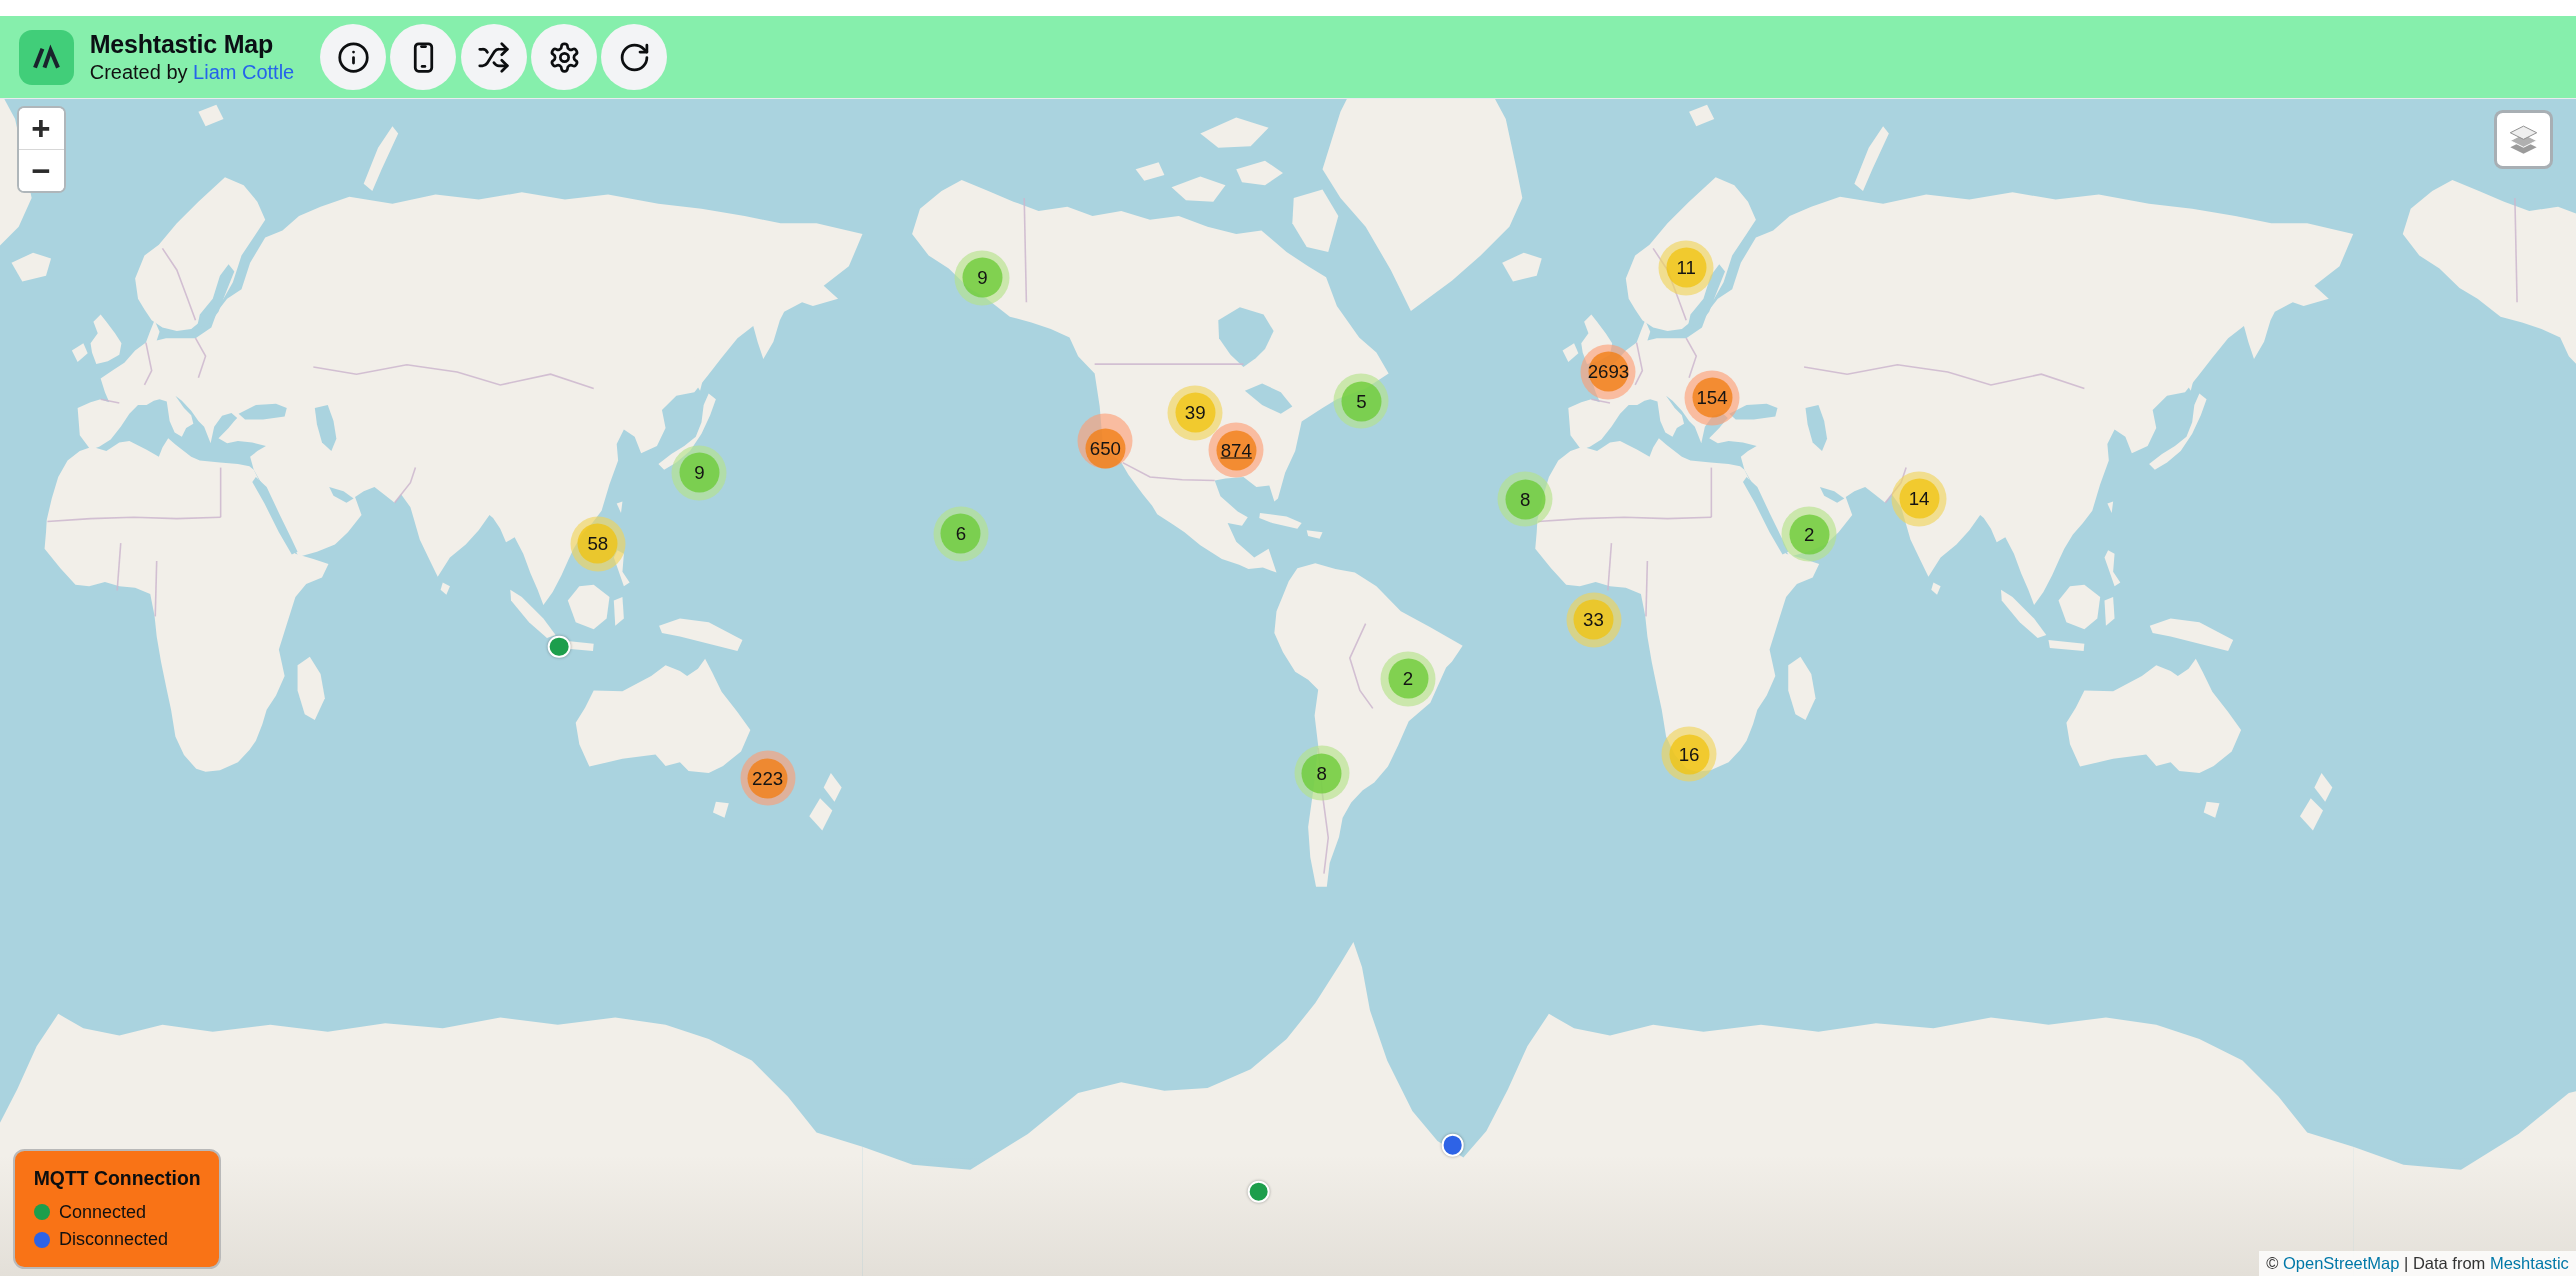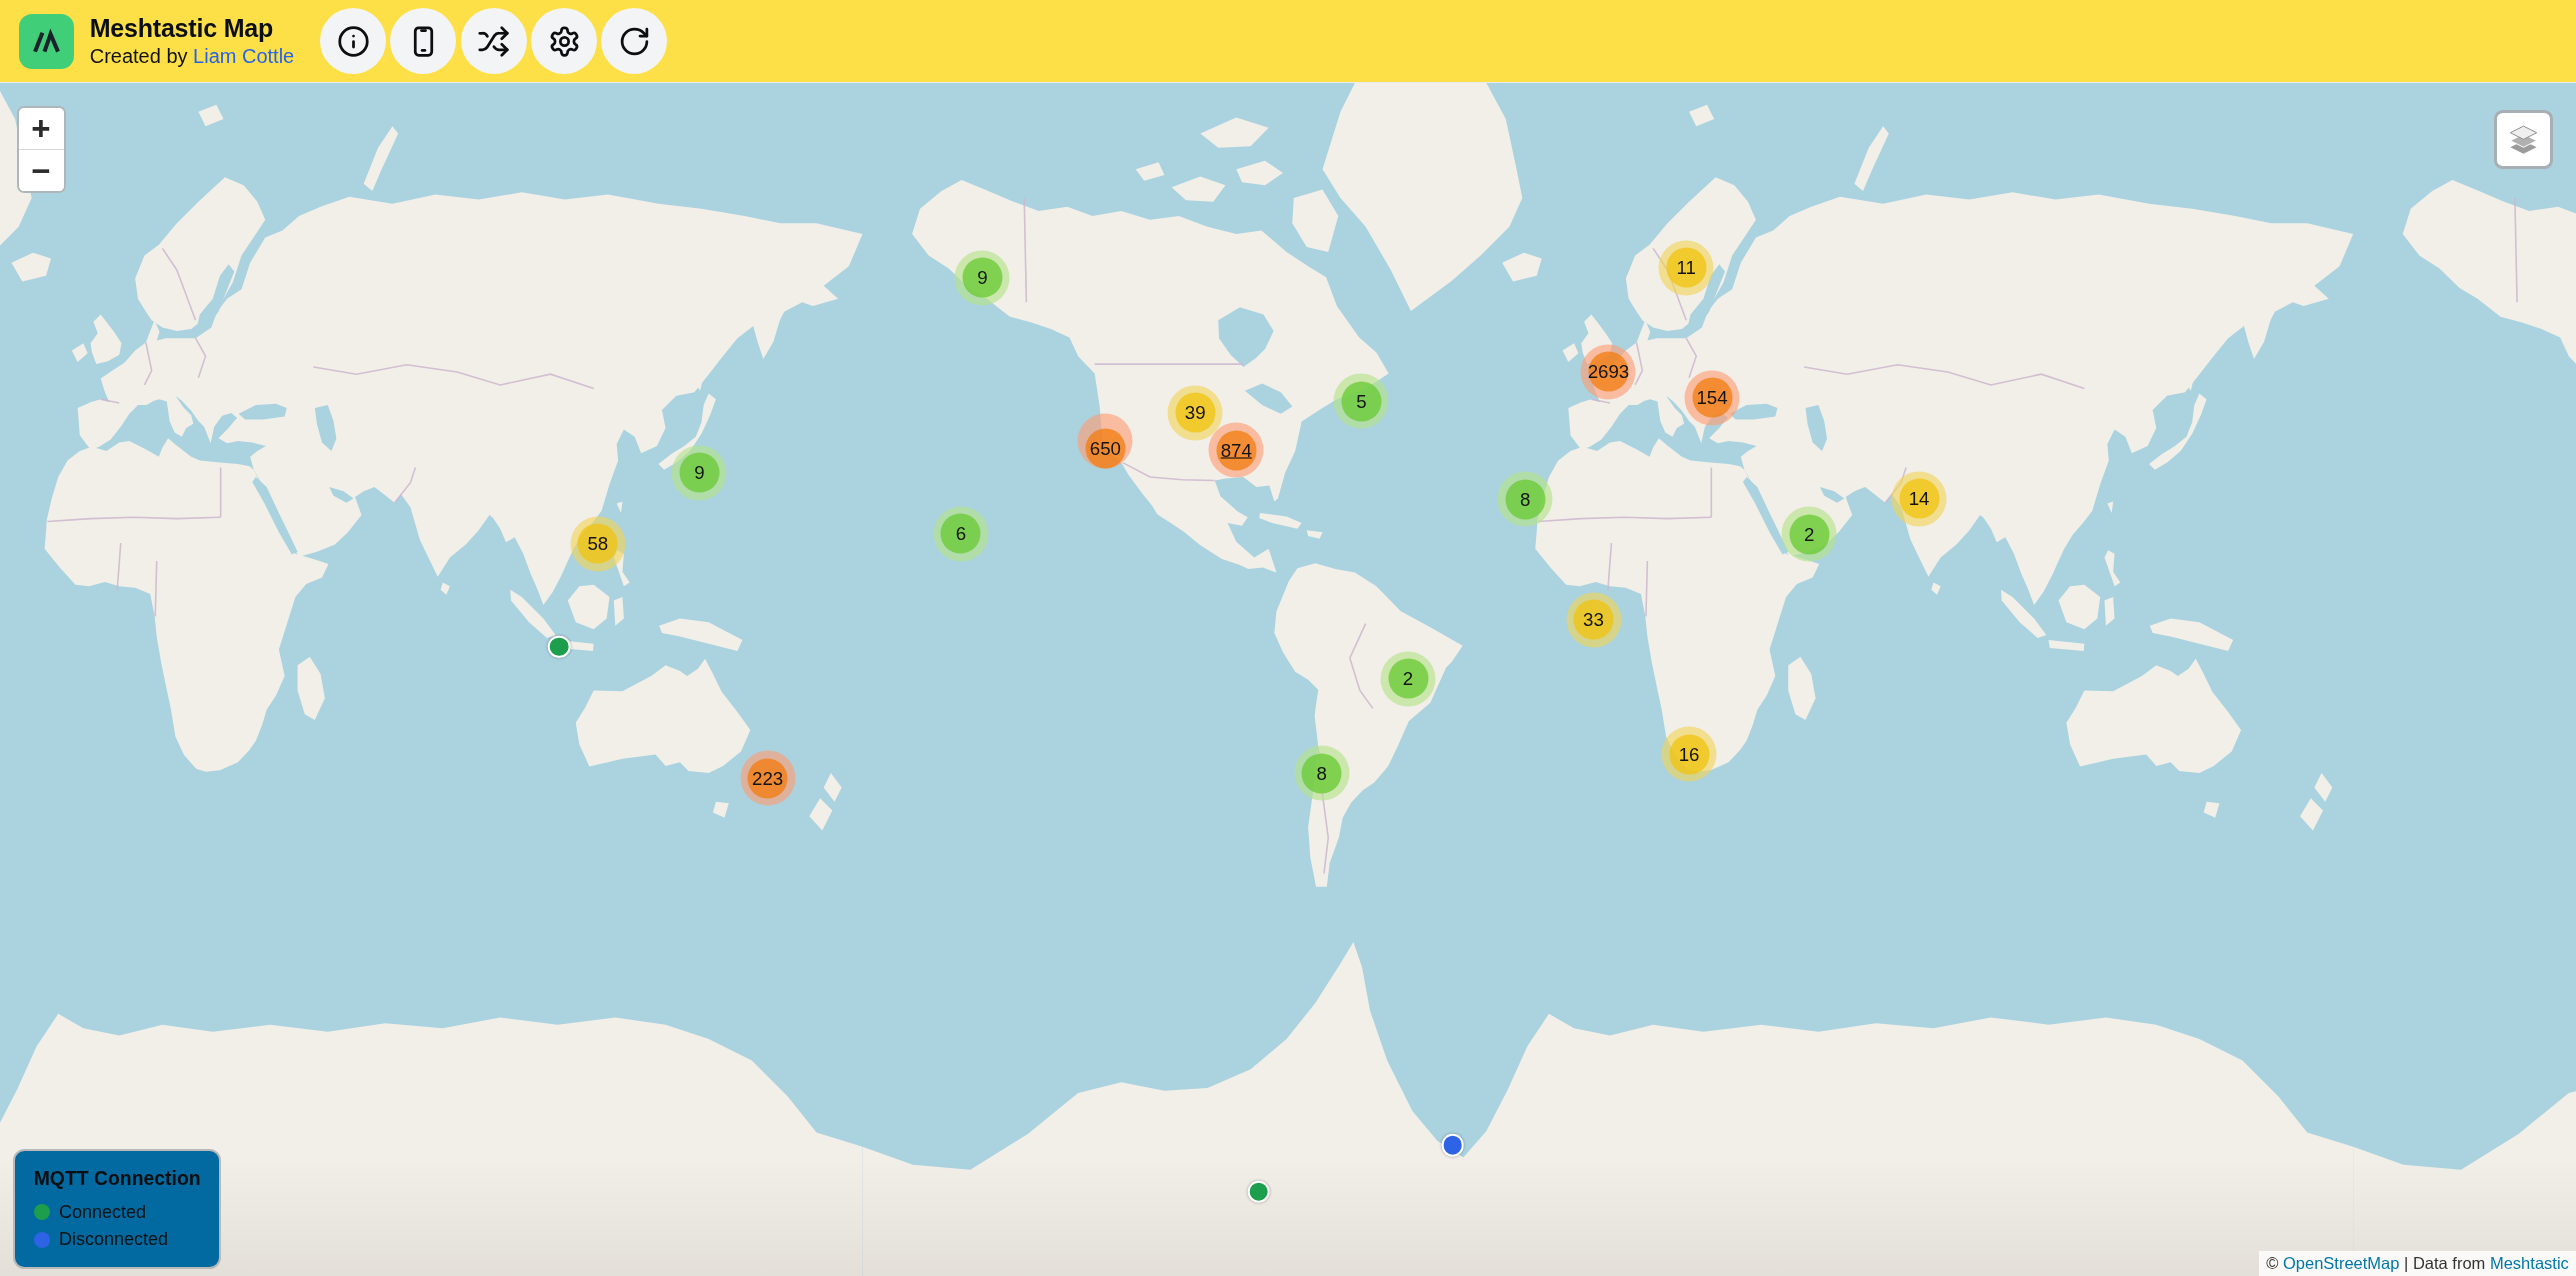--- a/index.html
+++ b/index.html
@@ -1,18 +1,18 @@
 <!DOCTYPE html>
 <html style="font-size:11.5px"><head>
 <meta charset="utf-8">
 <style>
   html,body{margin:0;padding:0;width:2576px;height:1277px;overflow:hidden;
     font-family:"Liberation Sans",sans-serif;background:#fff;}
   
-  .header{position:absolute;left:0;top:0;width:2576px;height:83px;background:#fde047;
+  .header{position:absolute;left:0;top:16px;width:2576px;height:83px;background:#86efac;
     display:flex;align-items:center;padding:0 18.7px;box-sizing:border-box;z-index:30;
     border-bottom:0.7px solid #e9ebee;}
   .logo{width:55px;height:55px;border-radius:13px;background:#41ce79;flex:0 0 auto;
     display:flex;align-items:center;justify-content:center;}
   .logo svg{width:33px;height:27px;}
   .titles{margin-left:16px;margin-right:21.6px;flex:0 0 auto;line-height:1.15;}
   .app-title{font-size:25px;font-weight:700;color:#0b0f14;letter-spacing:-0.2px;}
   .byline{font-size:20px;color:#111;margin-top:2.9px;}
   .byline a{color:#2563eb;text-decoration:none;}
   .search{flex:1 1 auto;height:59px;border:1.4px solid #d9dde2;background:#f8f9fa;
@@ -50,21 +50,21 @@
   .zoom-ctl{position:absolute;left:16.5px;top:23px;width:45px;background:#fff;z-index:20;
     border:2.9px solid rgba(110,122,130,.55);border-radius:7.2px;overflow:hidden;}
   .zoom-btn{width:100%;height:41px;display:flex;align-items:center;justify-content:center;
     font-size:33px;font-weight:700;color:#2b2b2b;background:#fff;cursor:pointer;user-select:none;}
   .zoom-btn:first-child{border-bottom:1.4px solid #d7d7d7;}
   .layers-ctl{position:absolute;right:23px;top:27px;width:53px;height:53px;background:#fff;
     z-index:20;border:3.6px solid rgba(110,122,130,.6);border-radius:8.6px;display:flex;
     align-items:center;justify-content:center;cursor:pointer;}
   .layers-ctl svg{width:33px;height:32px;}
   
-  .legend{position:absolute;left:13px;bottom:8px;z-index:20;background:#0369a1;
+  .legend{position:absolute;left:13px;bottom:8px;z-index:20;background:#f97316;
     border:2.2px solid #b9b9b9;border-radius:11.5px;padding:16px 18.7px 17px;min-width:151px;}
   .legend-title{font-size:19.4px;font-weight:700;color:#0c0e10;margin-bottom:11.5px;}
   .legend-row{display:flex;align-items:center;margin-top:6.5px;}
   .legend-dot{width:16px;height:16px;border-radius:50%;margin-right:9.3px;flex:0 0 auto;}
   .legend-label{font-size:18px;color:#111;}
   
   .attribution{position:absolute;right:0;bottom:0;z-index:20;background:rgba(255,255,255,.8);
     padding:2.9px 7.2px 4.3px;font-size:16.5px;color:#333;white-space:nowrap;}
   .attribution a{color:#0078a8;text-decoration:none;cursor:pointer;}
 </style>

